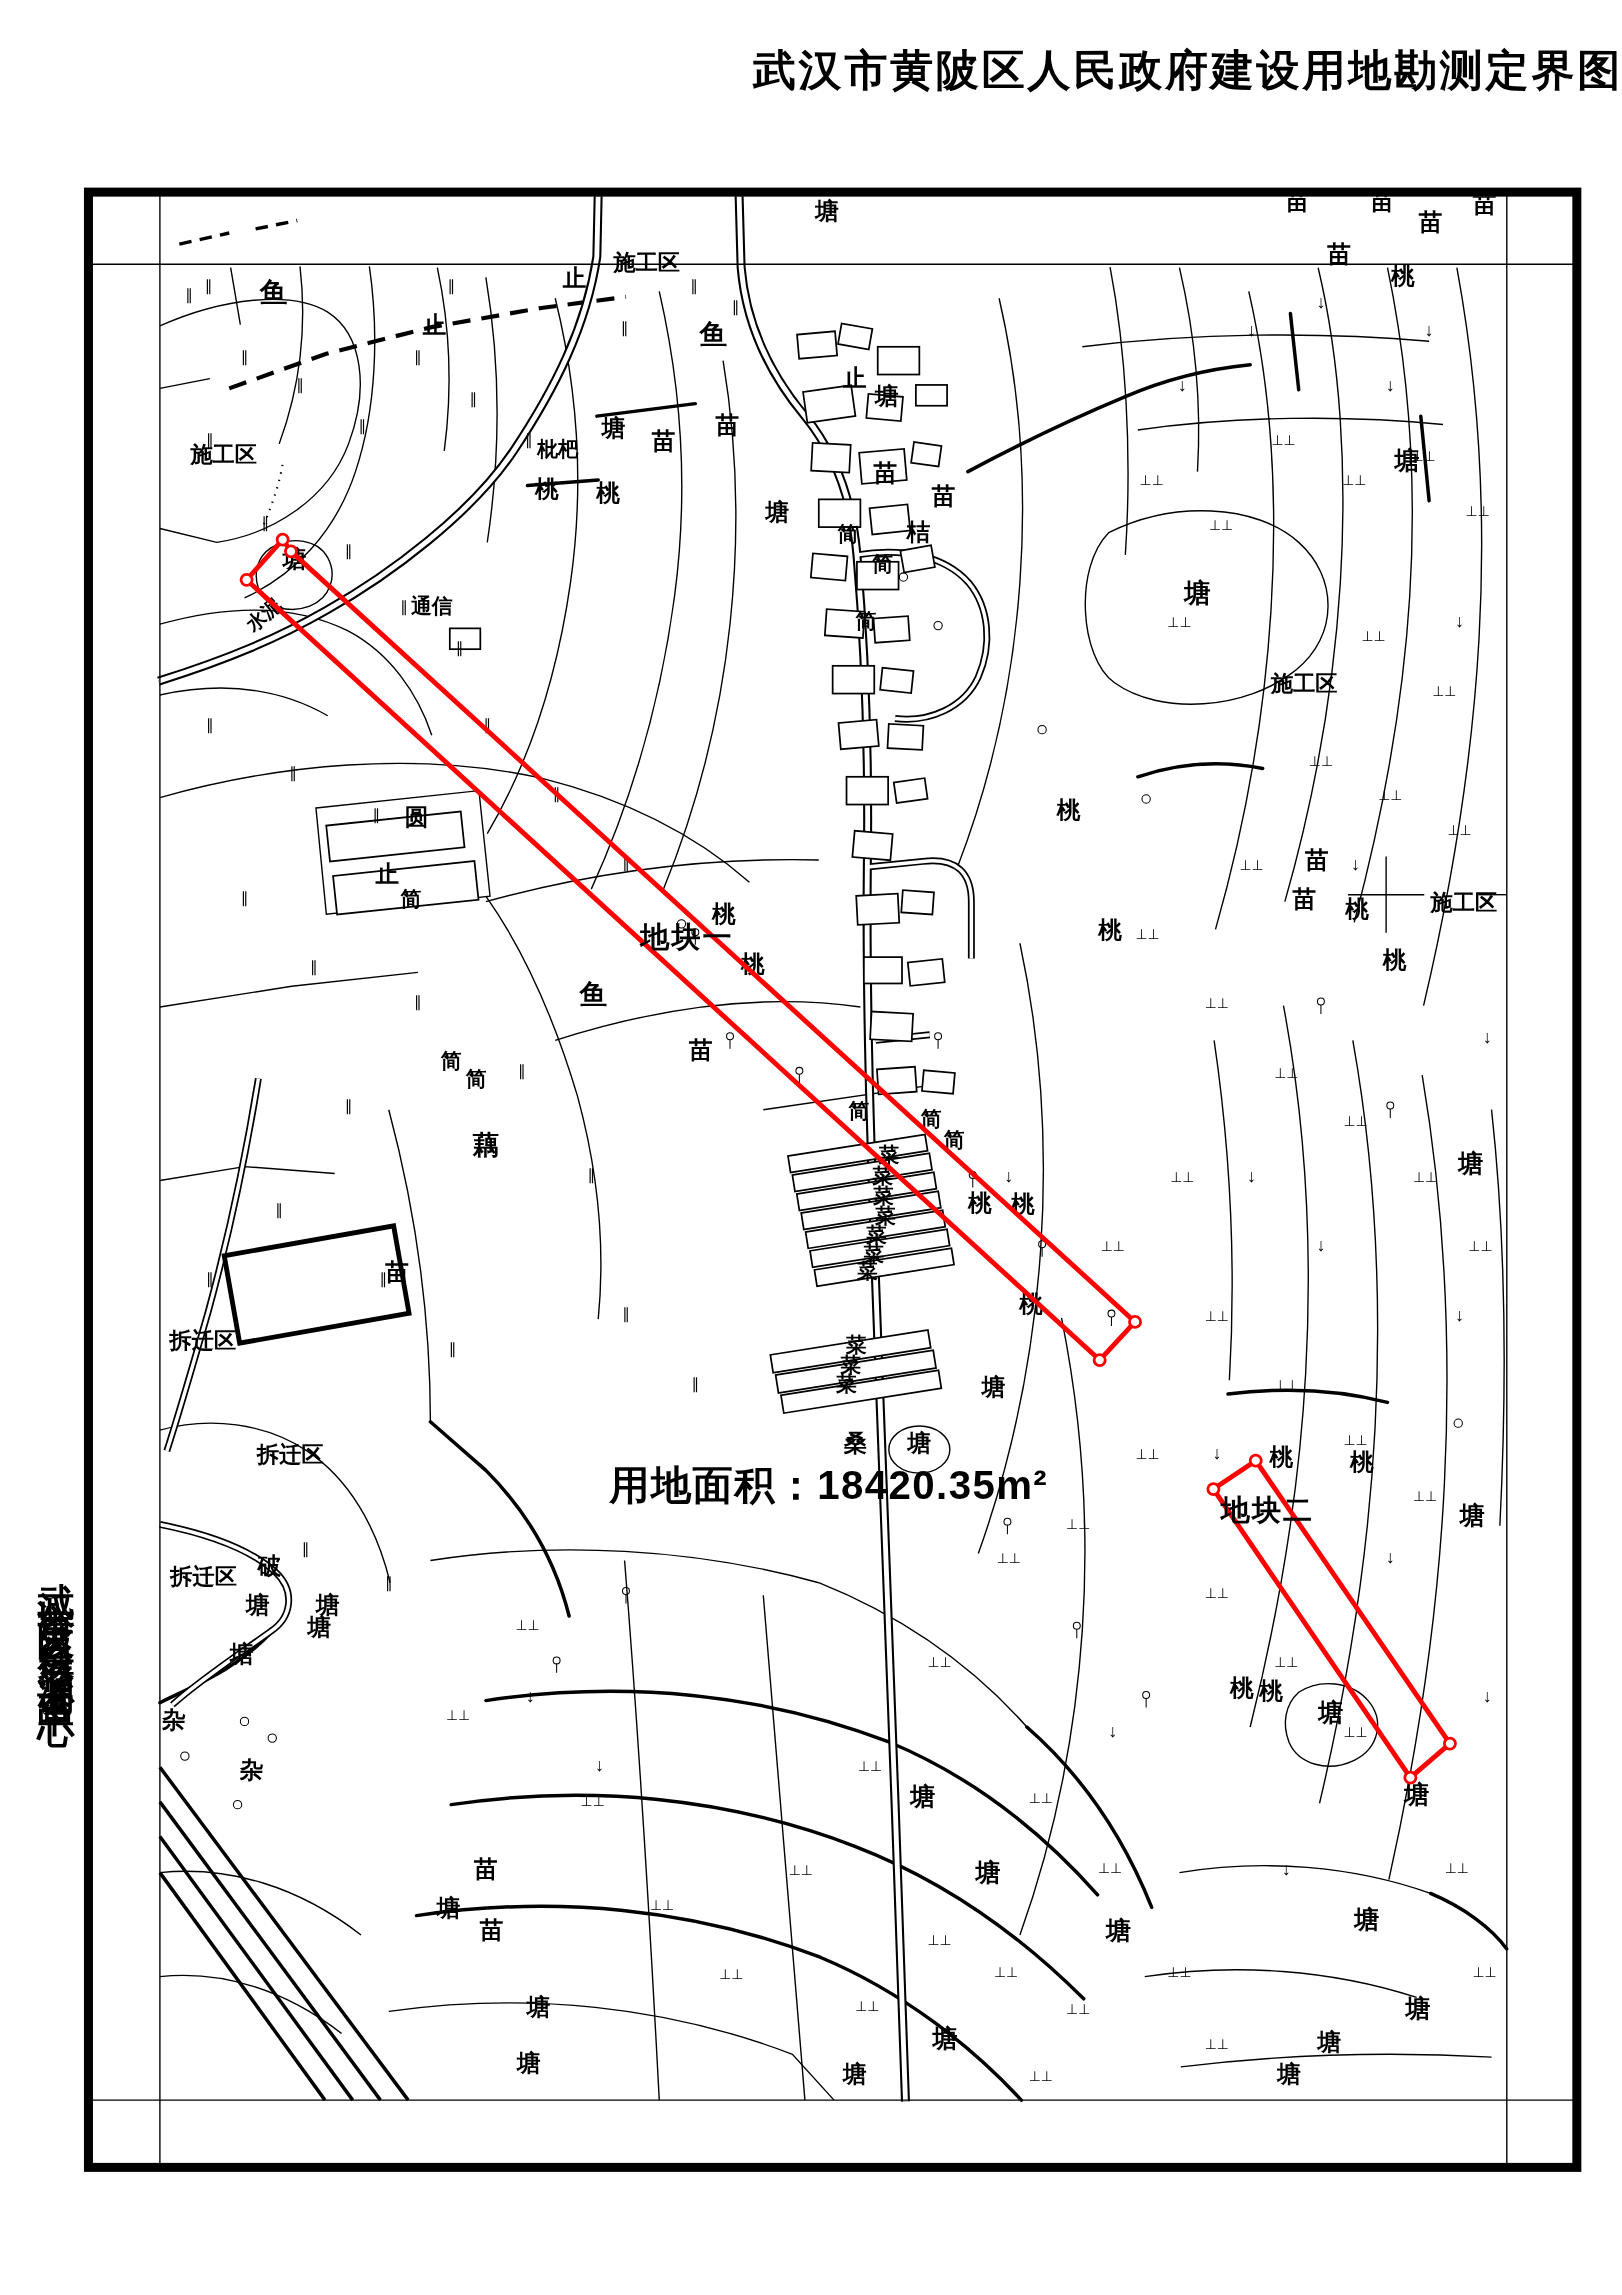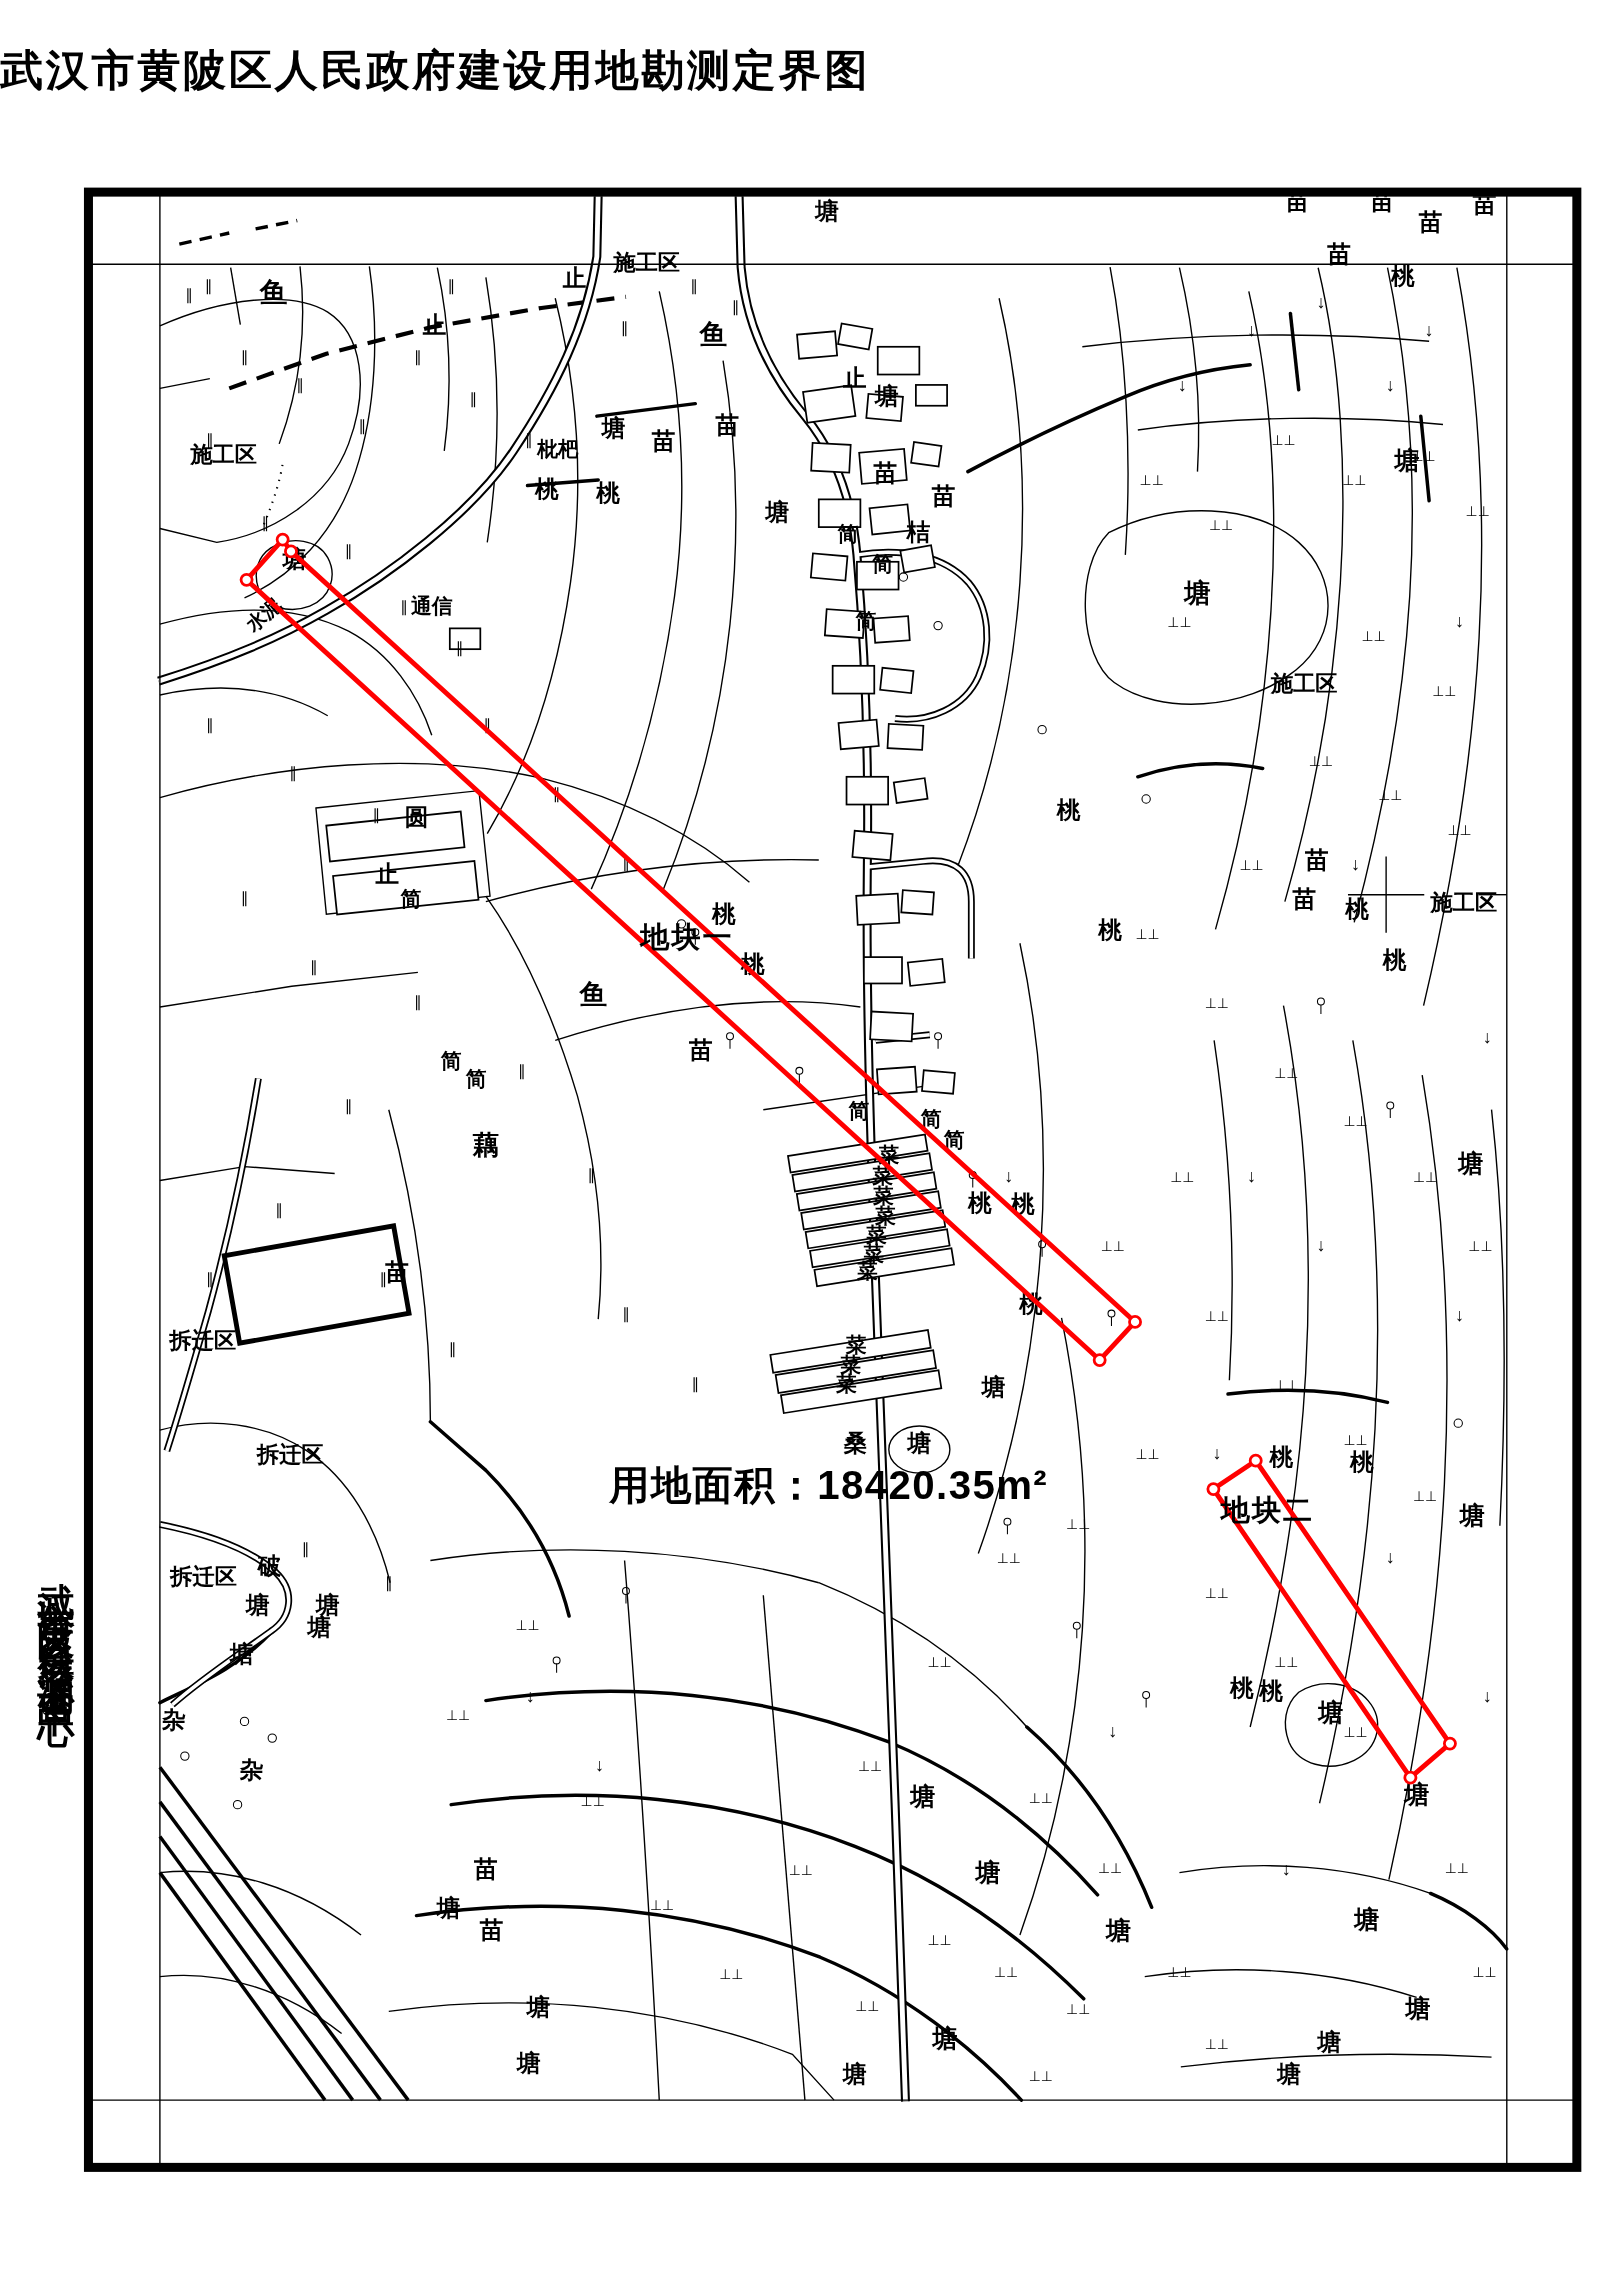--- a/index.html
+++ b/index.html
@@ -1,18 +1,18 @@
 <!DOCTYPE html>
 <html style="font-size:11px"><head>
 <meta charset="utf-8">
 <style>
   html,body{margin:0;padding:0;background:#ffffff;}
   body{width:1623px;height:2295px;position:relative;overflow:hidden;
        font-family:"Liberation Sans",sans-serif;}
-  .page-title{position:absolute;left:0;top:42px;width:1623px;text-align:left;
+  .page-title{position:absolute;left:0;top:42px;width:1623px;text-align:right;
        font-size:43px;font-weight:700;letter-spacing:2.8px;color:#000;}
   .side-org{position:absolute;left:30.5px;top:1553px;
        writing-mode:vertical-rl;text-orientation:upright;
        font-size:37px;font-weight:700;letter-spacing:9.7px;color:#000;white-space:nowrap;}
   svg{position:absolute;left:0;top:0;}
   svg text{font-family:"Liberation Sans",sans-serif;fill:#000;}
   .mlabel{font-weight:700;}
   .sym{fill:#000;}
   .plot-line{fill:none;stroke-width:7px;stroke-linejoin:round;}
   .plot-vertex{fill:#fff;stroke-width:4px;}

